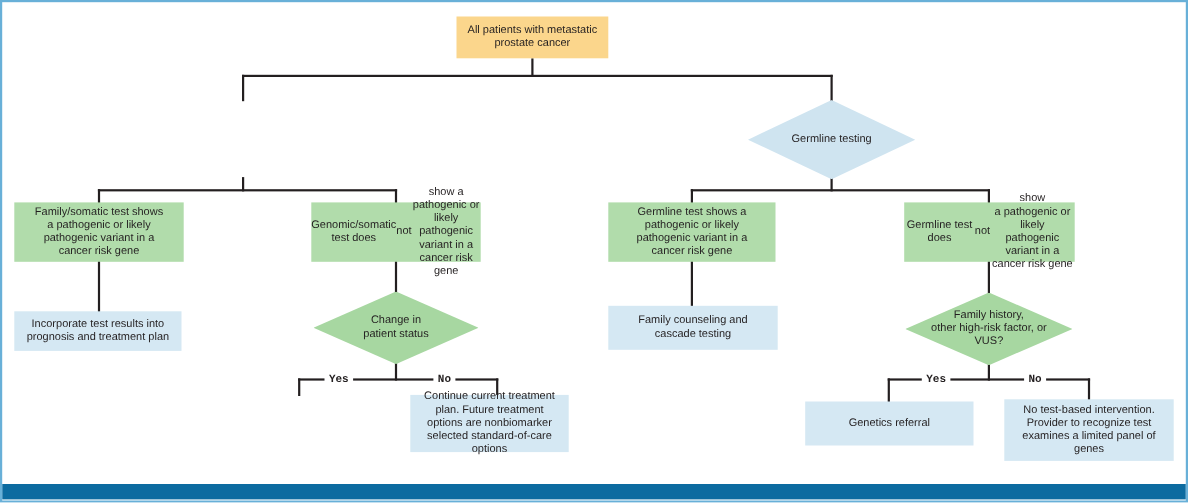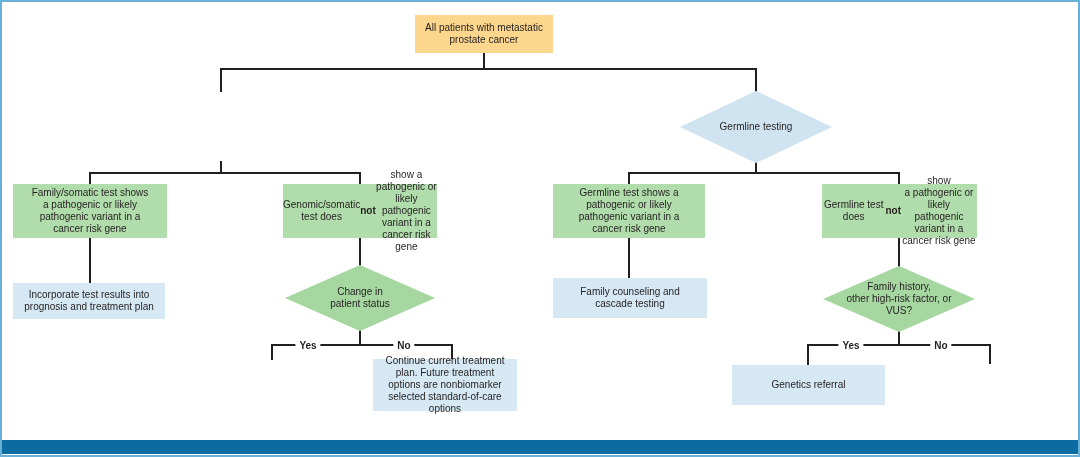--- a/index.html
+++ b/index.html
@@ -26,23 +26,23 @@
   }
   .root-node{background:var(--root-fill);}
   .decision-diamond{background:var(--decision-diamond-fill);clip-path:polygon(50% 0,100% 50%,50% 100%,0 50%);}
   .sub-decision-diamond{background:var(--sub-decision-diamond-fill);clip-path:polygon(50% 0,100% 50%,50% 100%,0 50%);}
   .result-box{background:var(--result-box-fill);}
   .action-box{background:var(--action-box-fill);}
   .hline{position:absolute;height:2px;background:var(--line-color);}
   .vline{position:absolute;width:2px;background:var(--line-color);}
   .branch-label{
     position:absolute;transform:translateX(-50%);top:340px;background:#ffffff;
-    font-size:10px;font-weight:bold;padding:0 4px;white-space:nowrap;
+    font-size:10px;font-weight:bold;padding:0 4px;white-space:nowrap;font-family:Liberation Mono, monospace;
   }
-  b{font-weight:bold;text-align:right;}
+  b{font-weight:normal;text-align:right;}
 </style>
 </head>
 <body>
 
 <div id="canvas">
 
   <div class="vline" style="left:483px;top:53px;height:17px"></div>
   <div class="hline" style="left:220px;top:68px;width:537px"></div>
   <div class="vline" style="left:220px;top:68px;height:24px"></div>
   <div class="vline" style="left:755px;top:68px;height:24px"></div>
@@ -110,20 +110,24 @@
 
   <div class="node action-box" style="left:553px;top:278px;width:154px;height:40px">Family counseling and
 cascade testing</div>
 
   <div class="node sub-decision-diamond" style="left:823px;top:266px;width:152px;height:66px">Family history,
 other high-risk factor, or
 VUS?</div>
 
   <div class="node action-box" style="left:732px;top:365px;width:153px;height:40px">Genetics referral</div>
 
+  <div class="node action-box" style="left:913px;top:363px;width:154px;height:56px">No test-based intervention.
+Provider to recognize test
+examines a limited panel of
+genes</div>
 
   <div class="branch-label" style="left:308px">Yes</div>
   <div class="branch-label" style="left:404px">No</div>
   <div class="branch-label" style="left:851px">Yes</div>
   <div class="branch-label" style="left:941px">No</div>
 
   <div class="footer-bar"></div>
   <div class="frame"></div>
 </div>
 

